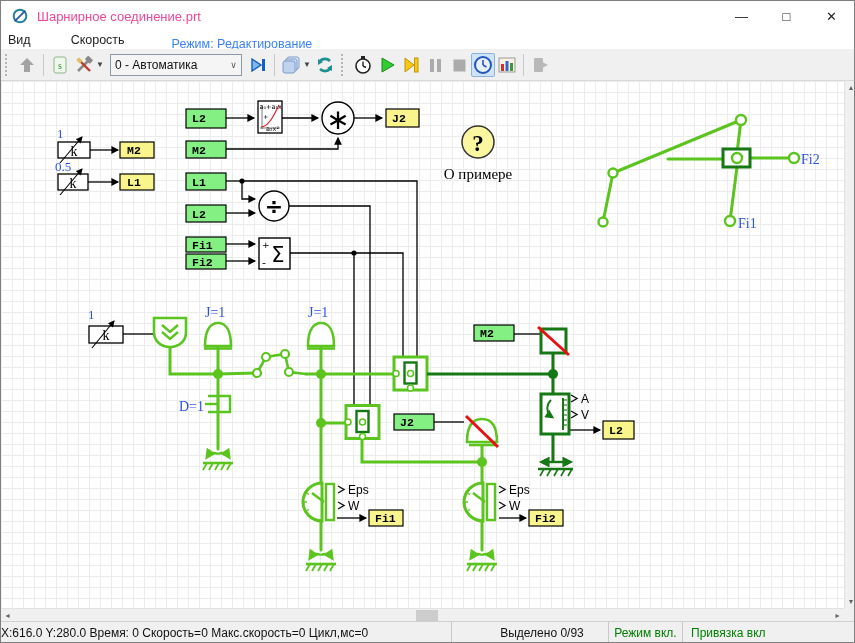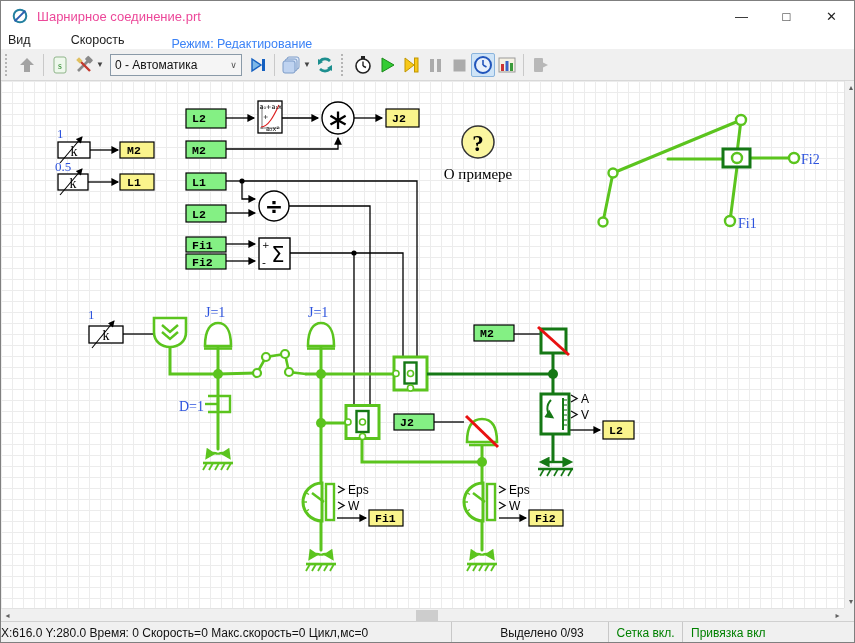--- a/index.html
+++ b/index.html
@@ -517,17 +517,17 @@
   </div>
   <div class="vscroll">
     <span class="varrow" style="top:0;">▴</span>
     <span class="varrow" style="bottom:0;">▾</span>
   </div>
   <div class="corner"></div>
 
   <div class="statusbar">
     <div class="sseg s1">X:616.0  Y:280.0 Время: 0 Скорость=0 Макс.скорость=0 Цикл,мс=0</div>
     <div class="sseg s2">Выделено 0/93</div>
-    <div class="sseg s4">Сетка вкл.</div>
+    <div class="sseg s4">Режим вкл.</div>
     <div class="sseg s5">Привязка вкл</div>
   </div>
 
 </div>
 
 </body></html>

